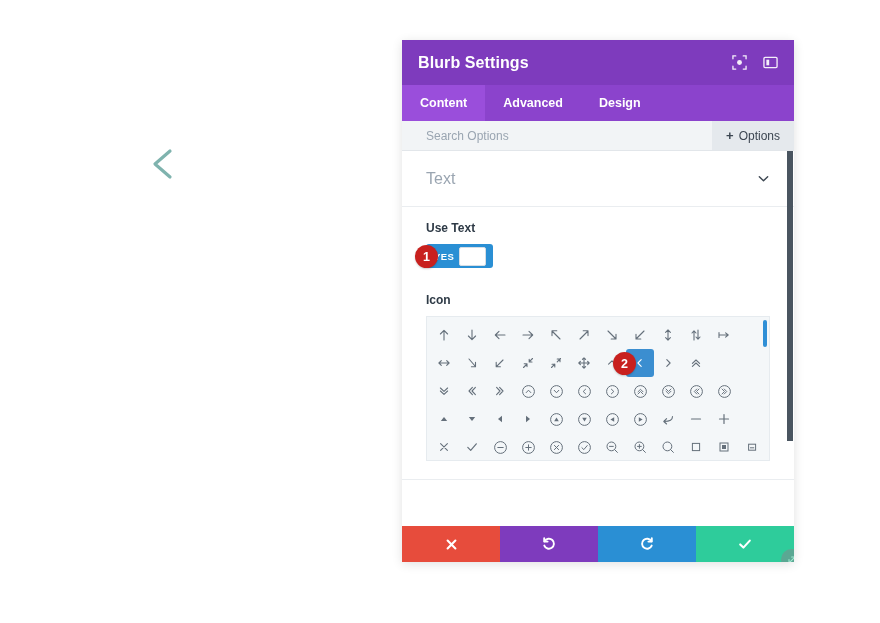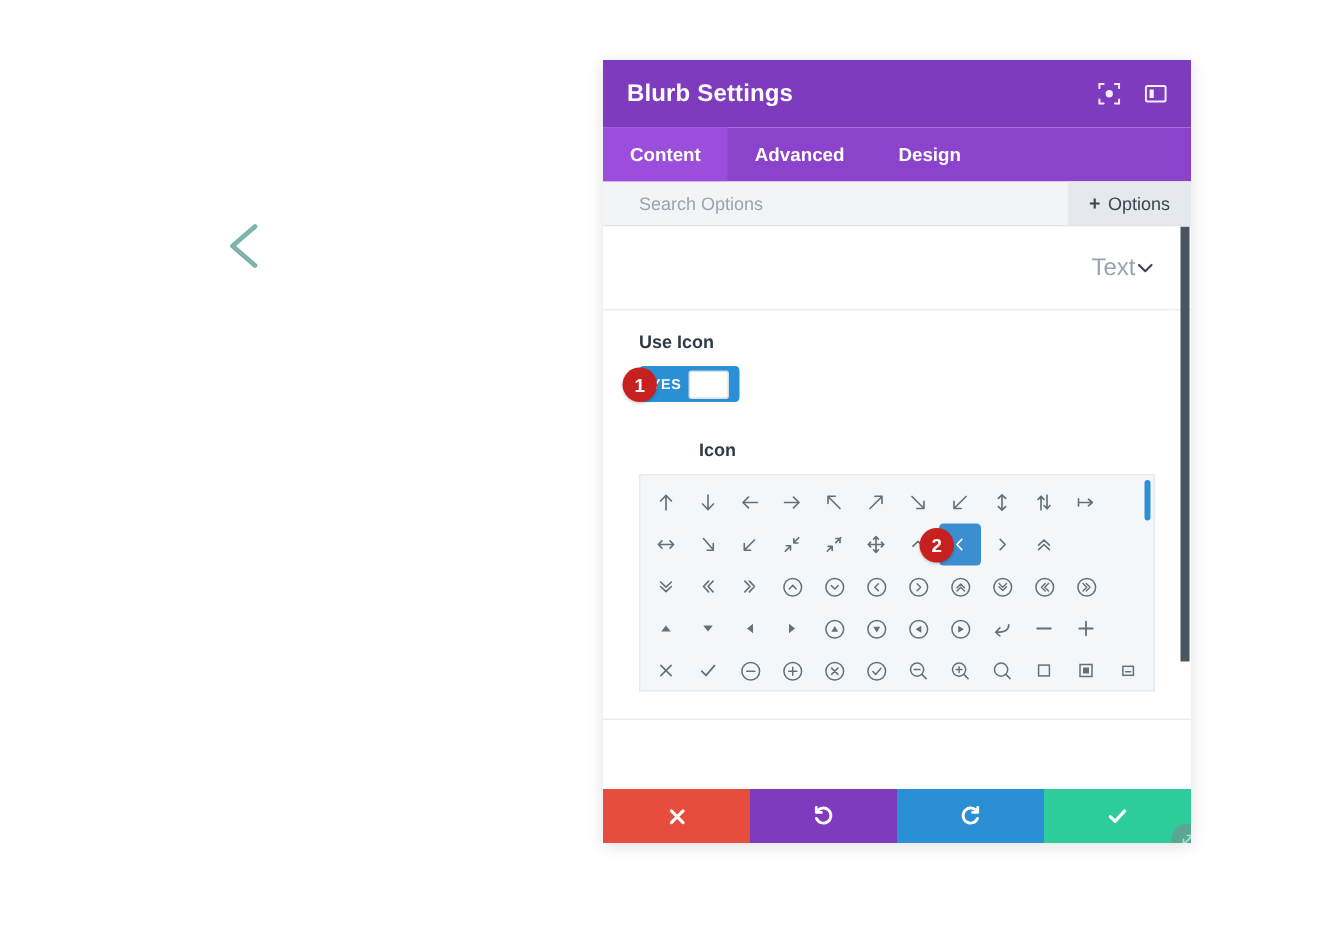--- a/index.html
+++ b/index.html
@@ -157,21 +157,20 @@
     align-items: center;
     padding: 0 24px;
     border-bottom: 1px solid #eaedf0;
     cursor: pointer;
   }
   .section-head .title {
     flex: 1;
     font-size: 16px;
     color: #9aa5b1;
     font-weight: normal;
-    text-align: right;
   }
   .section-head.open .title { color: #5e7a94; }
   .chev {
     width: 13px;
     height: 13px;
     flex: none;
   }
 
   .section-body {
     padding: 14px 24px 18px 24px;
@@ -362,31 +361,31 @@
       <div class="title">Text</div>
       <svg class="chev" viewBox="0 0 14 14">
         <path d="M2.5 5 L7 9.5 L11.5 5" fill="none" stroke="#3c4651" stroke-width="1.5" stroke-linecap="round" stroke-linejoin="round"></path>
       </svg>
     </div>
 
 
     <div class="section-body">
 
       
-      <div class="field-label">Use Icon</div>
+      <div class="field-label">Use Text</div>
       <div class="toggle-wrap">
         <div class="badge badge-1">1</div>
         <div class="toggle">
           <span class="toggle-label">YES</span>
           <span class="toggle-knob"></span>
         </div>
       </div>
 
       
-      <div class="field-label" style="margin-top:21px;margin-left:40px;">Icon</div>
+      <div class="field-label" style="margin-top:21px;">Icon</div>
 
       <div class="icon-grid-wrap">
         <div class="icon-grid">
 
           <div class="icon-cell">
               <svg width="14" height="14" viewBox="0 0 14 14">
                 <path d="M7 12 V2.5 M3.4 6 L7 2.3 L10.6 6" fill="none" stroke="currentColor" stroke-width="1.1" stroke-linecap="round" stroke-linejoin="round"></path>
               </svg>
             </div>
           <div class="icon-cell">

